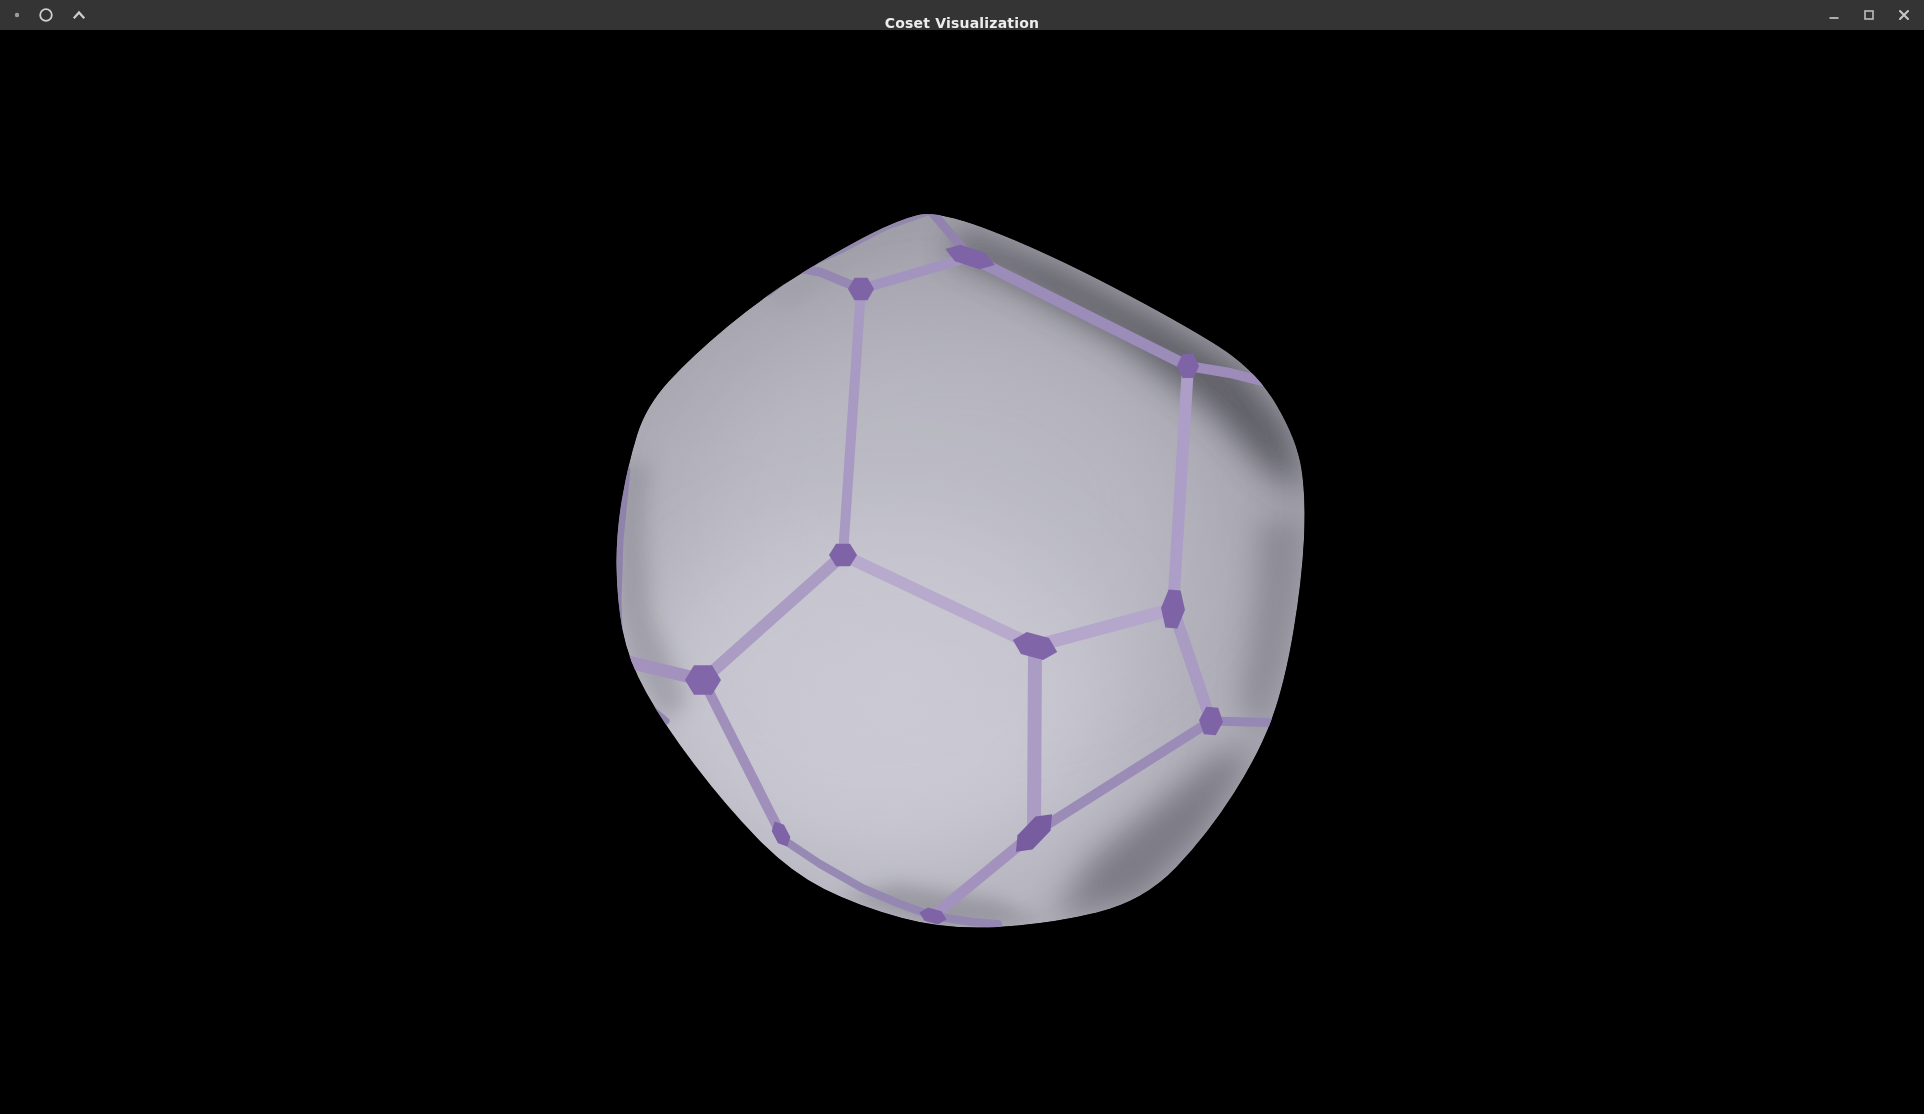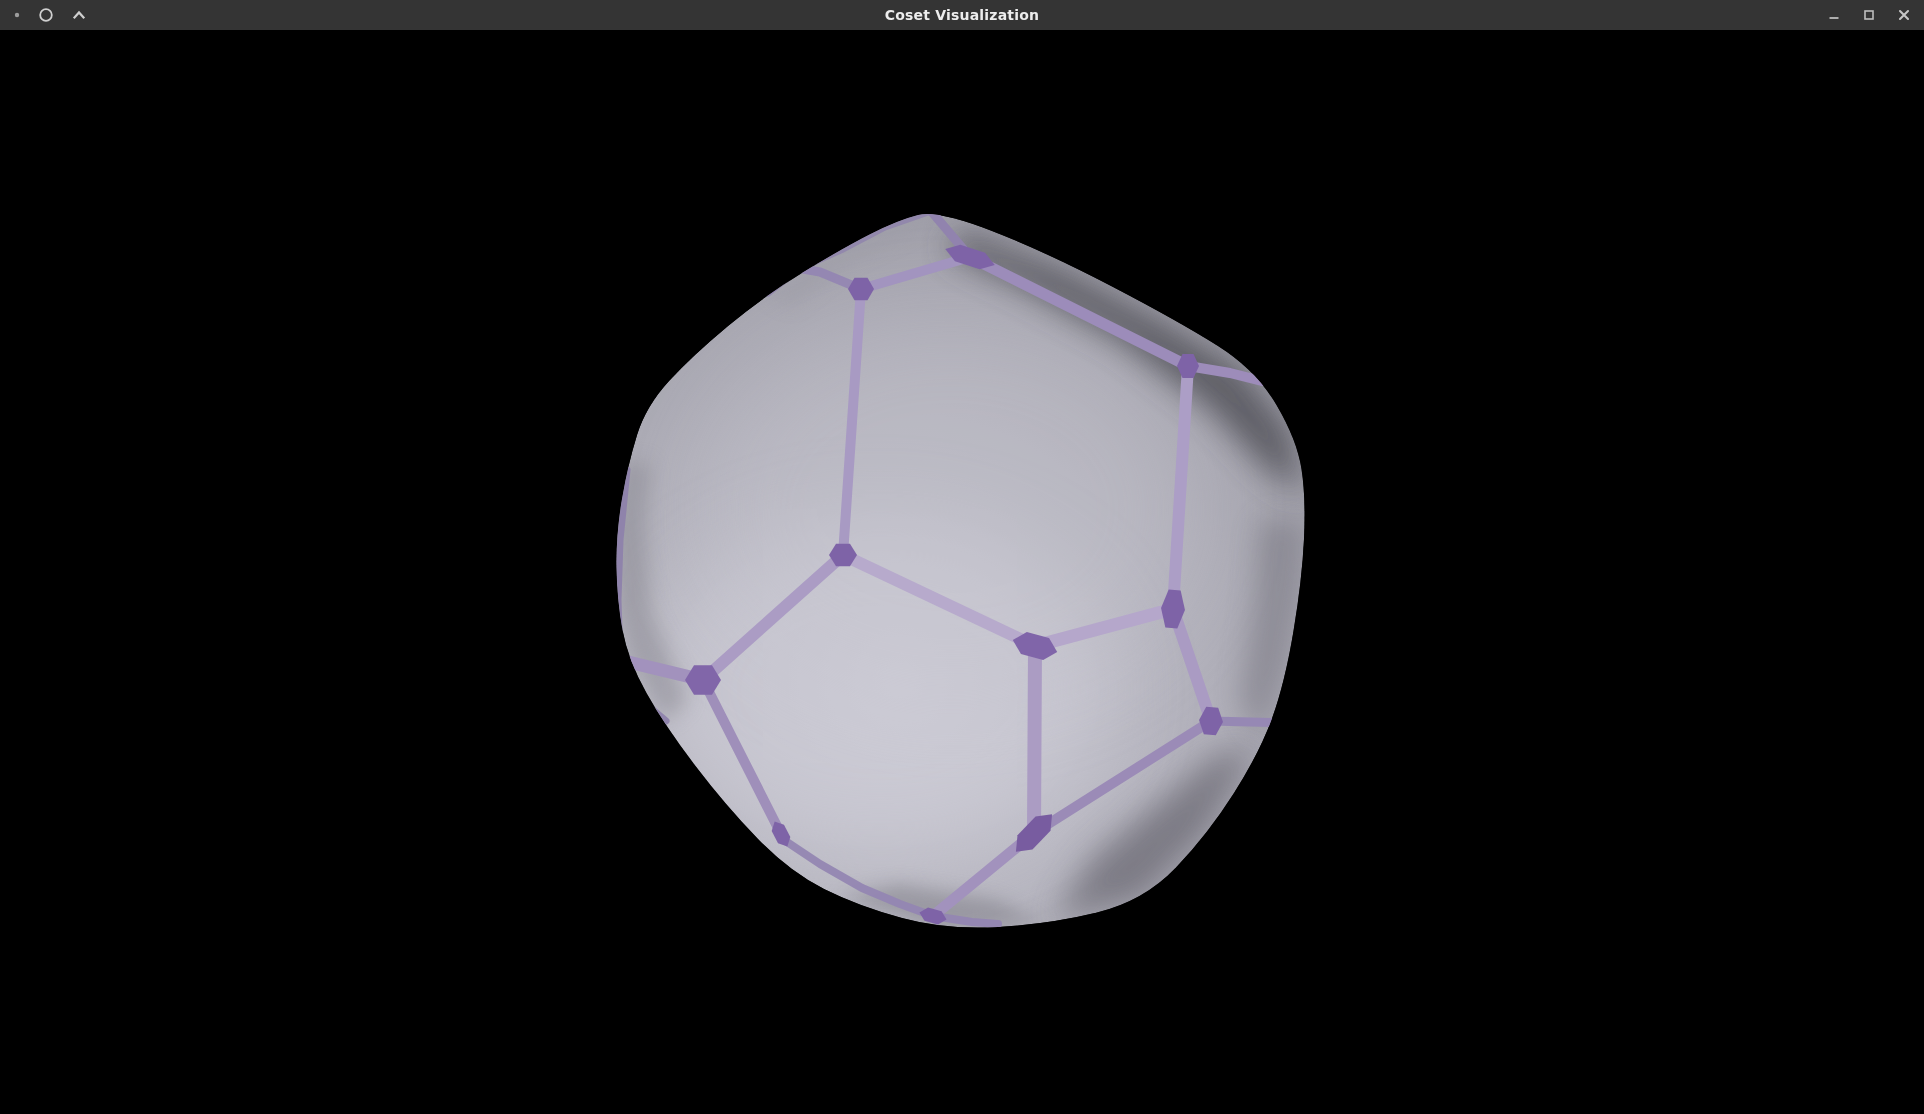--- a/index.html
+++ b/index.html
@@ -10,21 +10,21 @@
   }
   .titlebar {
     position:relative; width:1924px; height:30px; background:#343434;
     display:flex; align-items:center; user-select:none;
   }
   .tb-left {
     position:absolute; left:13px; top:0; height:30px;
     display:flex; align-items:center; gap:17px;
   }
   .tb-title {
-    position:absolute; left:0; right:0; top:0; height:30px;
+    position:absolute; left:0; right:0; top:8px; height:30px;
     line-height:30px; text-align:center;
     color:#ededed; font-size:14px; font-weight:bold; letter-spacing:0.2px;
     pointer-events:none;
   }
   .tb-right {
     position:absolute; right:12px; top:0; height:30px;
     display:flex; align-items:center; gap:19px;
   }
   .tb-btn {
     background:none; border:none; padding:0; margin:0;

